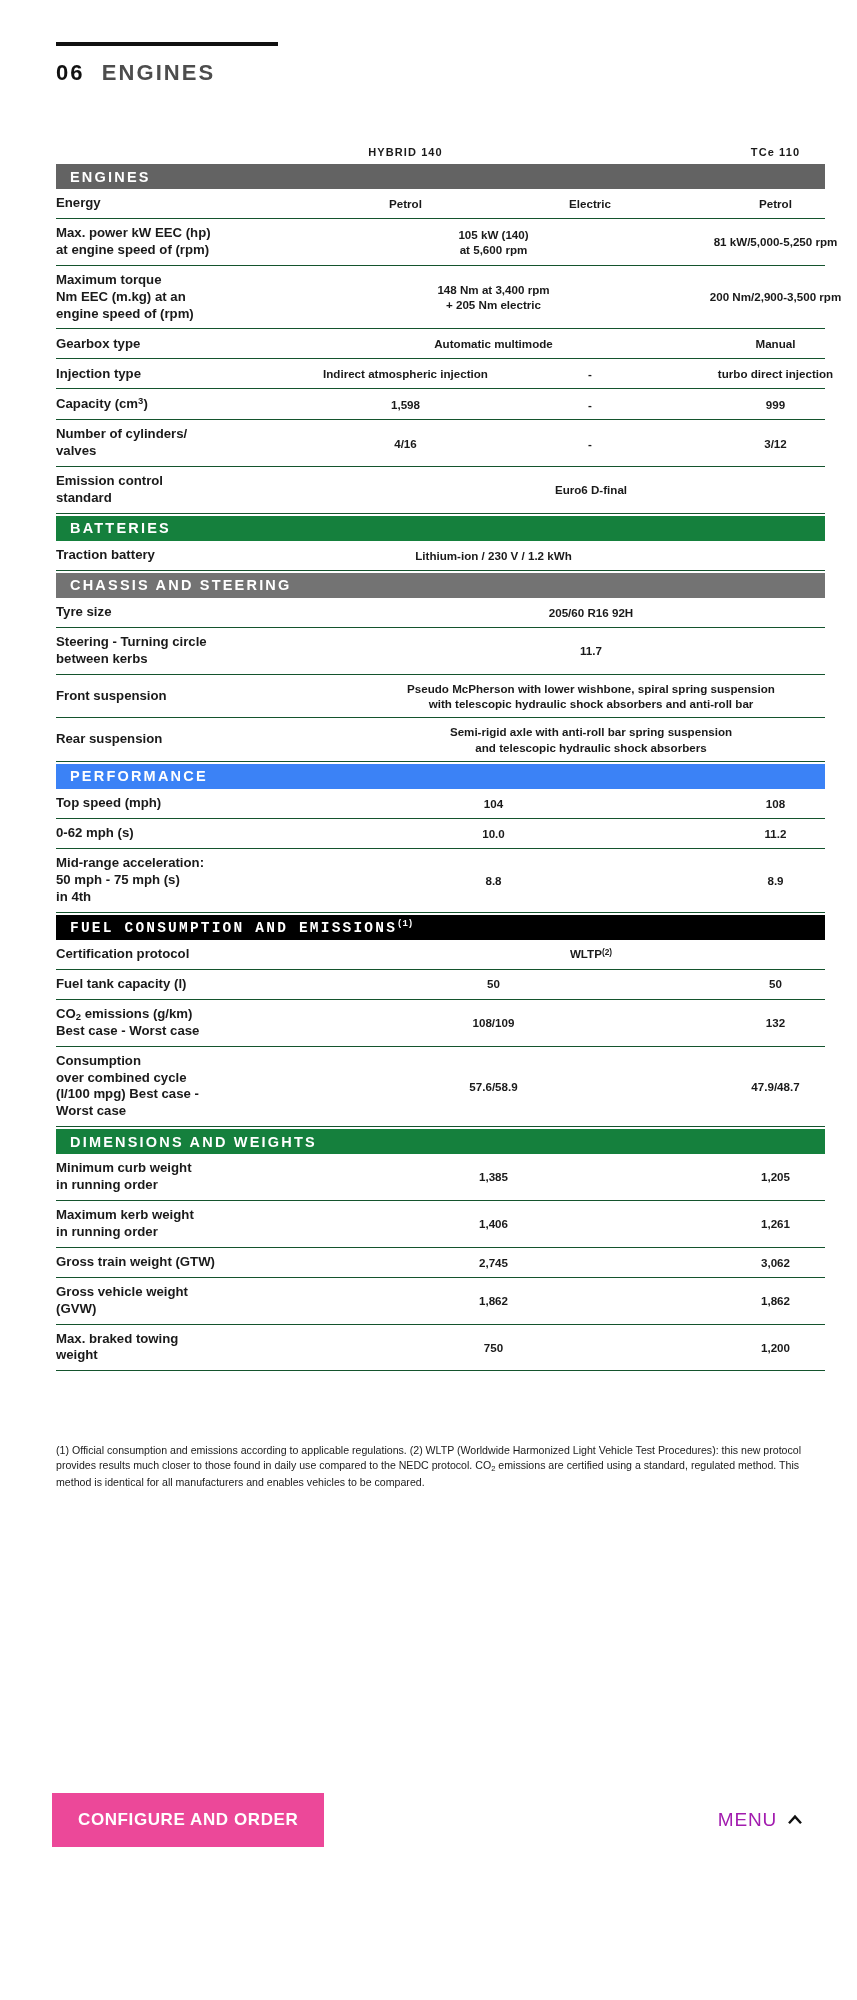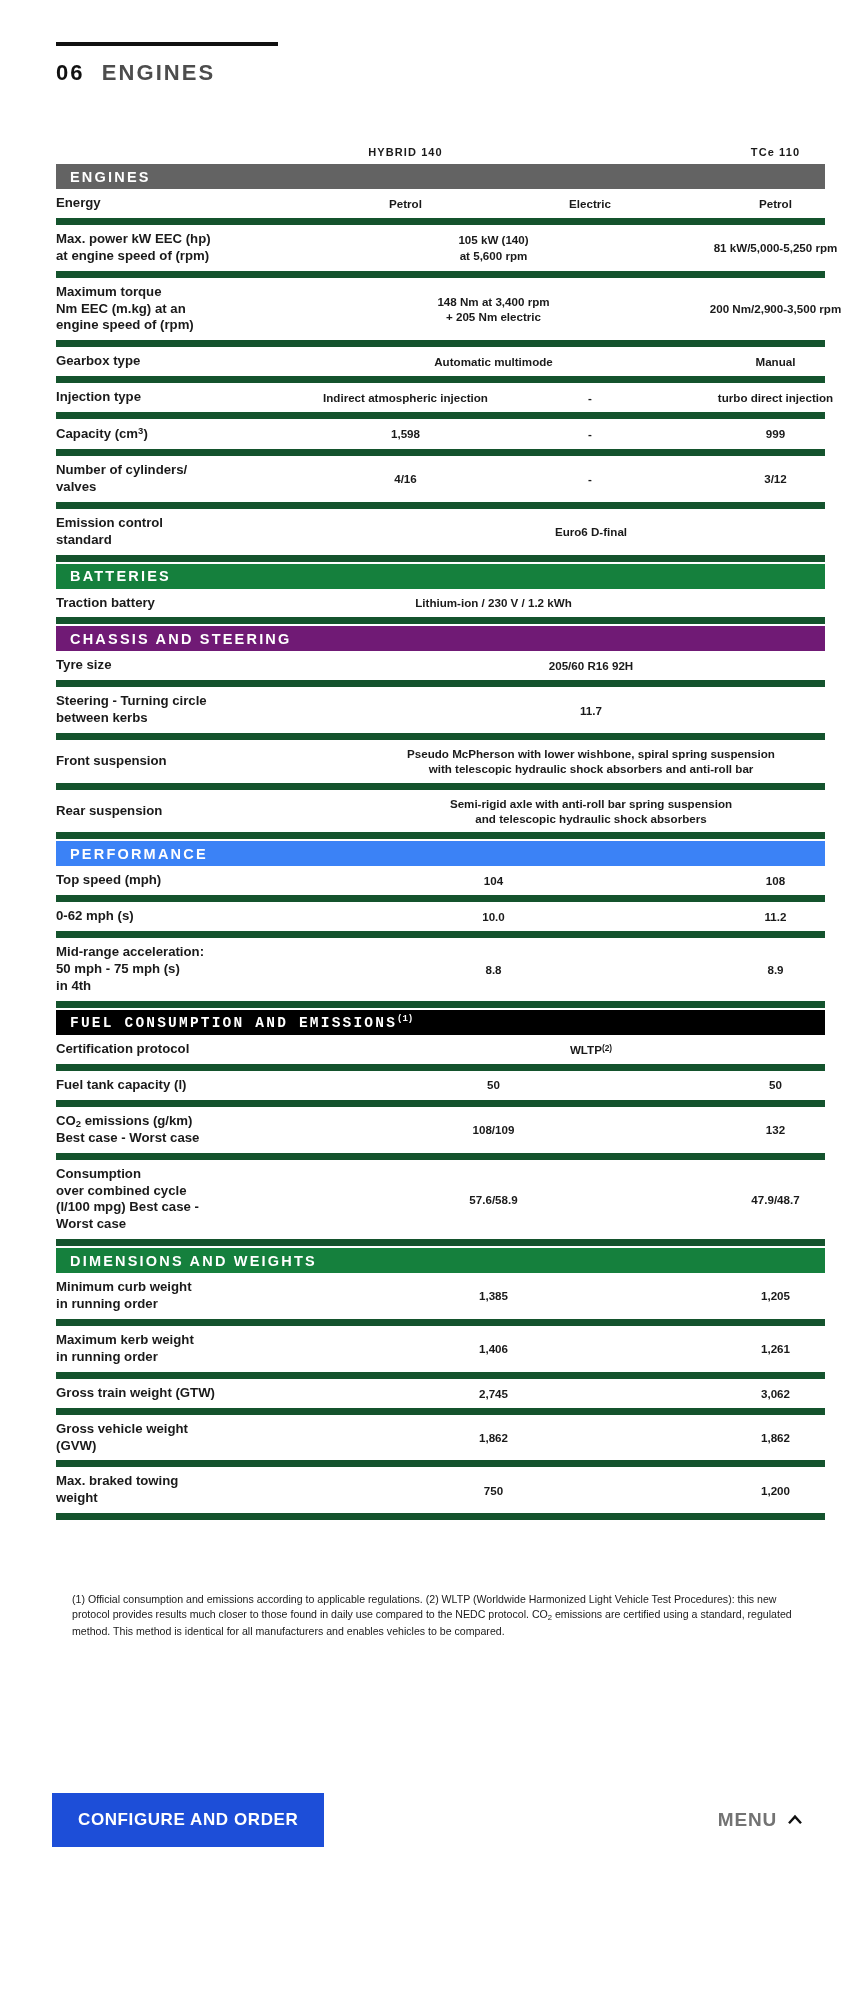--- a/index.html
+++ b/index.html
@@ -88,21 +88,21 @@
   .section-bar .section-title sup {
     font-size: 9px;
     letter-spacing: 0;
     vertical-align: super;
   }
 
   
   .row {
     display: flex;
     align-items: center;
-    border-bottom: 7px solid #14532d;
+    border-bottom: 1px solid #14532d;
     min-height: 30px;
     padding: 6px 0;
   }
   .row .c-label {
     font-size: 13.2px;
     font-weight: 600;
     line-height: 1.28;
     color: #1a1a1a;
     padding-right: 8px;
   }
@@ -114,21 +114,21 @@
     text-align: center;
   }
   .span-123 { width: 564px; flex: none; text-align: center; }
   .span-12  { width: 369px; flex: none; text-align: center; }
 
   sub.sm { font-size: 0.72em; vertical-align: -0.22em; }
   sup.sm { font-size: 0.72em; vertical-align: 0.42em; }
 
   
   .footnote {
-    margin: 72px 0 0 16px;
+    margin: 72px 0 0 0;
     padding: 0 38px 0 52px;
     font-size: 10.6px;
     line-height: 1.42;
     font-weight: 500;
     color: #1a1a1a;
   }
 
   
   .footer {
     position: absolute;
@@ -156,23 +156,23 @@
   }
   .menu {
     display: flex;
     align-items: center;
     gap: 10px;
     cursor: pointer;
     margin-right: 16px;
   }
   .menu-label {
     font-size: 19px;
-    font-weight: 700;
+    font-weight: 400;
     letter-spacing: 0.8px;
-    color: #737373;
+    color: #a21caf;
   }
   .chev {
     display: block;
     width: 16px;
     height: 16px;
   }
 </style>
 </head>
 <body>
 
@@ -243,21 +243,21 @@
           <div class="span-123 val">Euro6 D-final</div>
         </div>
         <div class="section-bar" style="background: #15803d;">
           <span class="section-title">BATTERIES</span>
         </div>
         <div class="row">
           <div class="c-label">Traction battery</div>
           <div class="span-12 val">Lithium-ion / 230 V / 1.2 kWh</div>
           <div class="c3 val"></div>
         </div>
-        <div class="section-bar" style="background: #701a75;">
+        <div class="section-bar" style="background: #737373;">
           <span class="section-title">CHASSIS AND STEERING</span>
         </div>
         <div class="row">
           <div class="c-label">Tyre size</div>
           <div class="span-123 val">205/60 R16 92H</div>
         </div>
         <div class="row">
           <div class="c-label">Steering - Turning circle<br>between kerbs</div>
           <div class="span-123 val">11.7</div>
         </div>
@@ -337,21 +337,21 @@
           <div class="span-12 val">750</div>
           <div class="c3 val">1,200</div>
         </div>
       </div>
 
   </div>
 
   <div class="footnote">(1) Official consumption and emissions according to applicable regulations. (2) WLTP (Worldwide Harmonized Light Vehicle Test Procedures): this new protocol provides results much closer to those found in daily use compared to the NEDC protocol. CO<sub class="sm">2</sub> emissions are certified using a standard, regulated method. This method is identical for all manufacturers and enables vehicles to be compared.</div>
 
   <div class="footer">
-    <button class="cta" style="background: #1d4ed8;">CONFIGURE AND ORDER</button>
+    <button class="cta" style="background: #ec4899;">CONFIGURE AND ORDER</button>
     <div class="menu">
       <span class="menu-label">MENU</span>
       <span class="chev">
         <svg viewBox="0 0 16 16" width="16" height="16" aria-hidden="true">
           <path d="M2 11.2 L8 4.6 L14 11.2" fill="none" stroke="#111111" stroke-width="2.4" stroke-linecap="butt" stroke-linejoin="miter"></path>
         </svg>
       </span>
     </div>
   </div>
 

